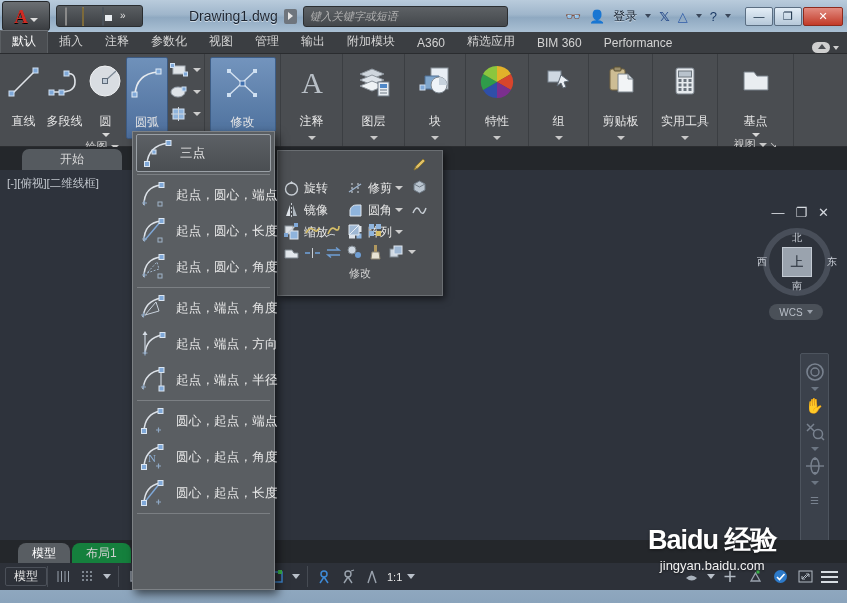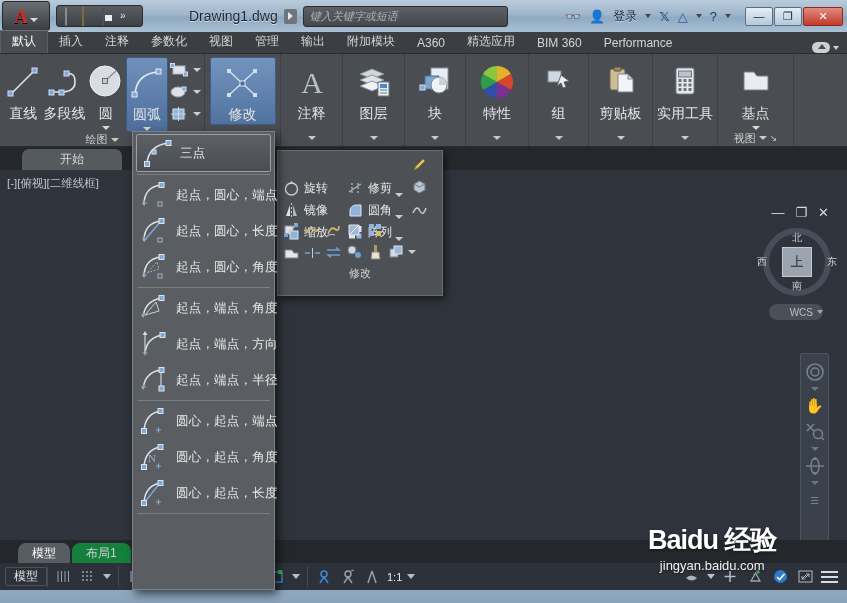--- a/index.html
+++ b/index.html
@@ -115,42 +115,42 @@
                 font-size: 11px; color: #cfcfcf; gap: 3px; }
   .foot-caret { width:0;height:0;border-left:4px solid transparent;border-right:4px solid transparent;
                 border-top:4px solid #c8c8c8; }
 
   .big-btn {
     width: 52px; display: flex; flex-direction: column; align-items: center;
     padding-top: 3px; cursor: pointer; border-radius: 2px;
   }
   .big-btn.sel { background: linear-gradient(#6f91ba,#4d6e9c); border:1px solid #3c5a82; }
   .big-btn .glyph { height: 44px; display:flex; align-items:center; justify-content:center; }
-  .big-btn .lbl { font-size: 14px; color: #e6e6e6; margin-top: 1px; white-space: nowrap; }
+  .big-btn .lbl { font-size: 12px; color: #e6e6e6; margin-top: 9px; white-space: nowrap; }
   .big-btn .dd { width:0;height:0;border-left:4px solid transparent;border-right:4px solid transparent;
                  border-top:4px solid #d8d8d8; margin-top: 3px; }
 
   .small-col { display: flex; flex-direction: column; gap: 2px; padding-top: 3px; }
   .small-row { display: flex; align-items: center; gap: 3px; cursor: pointer; }
   .small-ic { width: 22px; height: 20px; display:flex; align-items:center; justify-content:center; }
   .sm-caret { width:0;height:0;border-left:4px solid transparent;border-right:4px solid transparent;
               border-top:4px solid #cdcdcd; }
 
   .modify-big { width: 66px; background: linear-gradient(#7394bd,#50739f); border:1px solid #3d5d86; }
 
   
   .modify-flyout {
     position: absolute; left: 277px; top: 150px; width: 166px; height: 146px;
     background: #4d5054; border: 1px solid #6a6e72;
     box-shadow: 2px 3px 7px rgba(0,0,0,.55); z-index: 40;
     padding: 3px 4px 0;
   }
   .mf-grid { display:flex; flex-direction:column; gap: 2px; }
   .mf-row { display:flex; align-items:center; gap: 2px; height: 20px; }
-  .mf-item { display:flex; align-items:flex-end; gap:3px; cursor:pointer;margin-top:48px; }
+  .mf-item { display:flex; align-items:center; gap:3px; cursor:pointer;margin-top:48px; }
   .mf-item .t { font-size: 12px; color: #e8e8e8; }
   .mf-ic { width: 19px; height: 18px; display:flex; align-items:center; justify-content:center; }
   .mf-foot { text-align:center; font-size:11px; color:#d2d2d2; margin-top:4px; }
 
   
   .arc-menu {
     position: absolute; left: 132px; top: 131px; width: 143px; height: 459px;
     background: #5a5e62; border: 1px solid #7d8185;
     box-shadow: 3px 4px 9px rgba(0,0,0,.6); z-index: 50;
     padding: 2px 0;
@@ -207,21 +207,21 @@
     display:flex;align-items:center;justify-content:center;
     font-size: 13px; color: #1d2530; cursor: pointer;
   }
   .vc-n { position:absolute; left: 50%; top: 3px; transform: translateX(-50%); font-size: 10px; color:#c9ced6; }
   .vc-s { position:absolute; left: 50%; bottom: 3px; transform: translateX(-50%); font-size: 10px; color:#c9ced6; }
   .vc-w { position:absolute; left: -6px; top: 50%; transform: translateY(-50%); font-size: 10px; color:#c9ced6; }
   .vc-e { position:absolute; right: -6px; top: 50%; transform: translateY(-50%); font-size: 10px; color:#c9ced6; }
   .wcs-btn {
     position: absolute; right: 24px; top: 134px; width: 54px; height: 16px;
     background: #4a5058; border-radius: 8px; display:flex; align-items:center;
-    justify-content:flex-end; gap: 4px; cursor:pointer;
+    justify-content:center; gap: 4px; cursor:pointer;
   }
   .wcs-btn span { font-size: 10px; color: #b9bfc8; }
   .wcs-btn i { width:0;height:0;border-left:3px solid transparent;border-right:3px solid transparent;
                border-top:4px solid #9aa1ab; }
 
   
   .navbar {
     position: absolute; right: 18px; top: 183px; width: 29px; height: 195px;
     background: #3b414b; border: 1px solid #4d545e; border-radius: 2px;
     display:flex; flex-direction:column; align-items:center; padding-top: 6px; gap: 2px;

